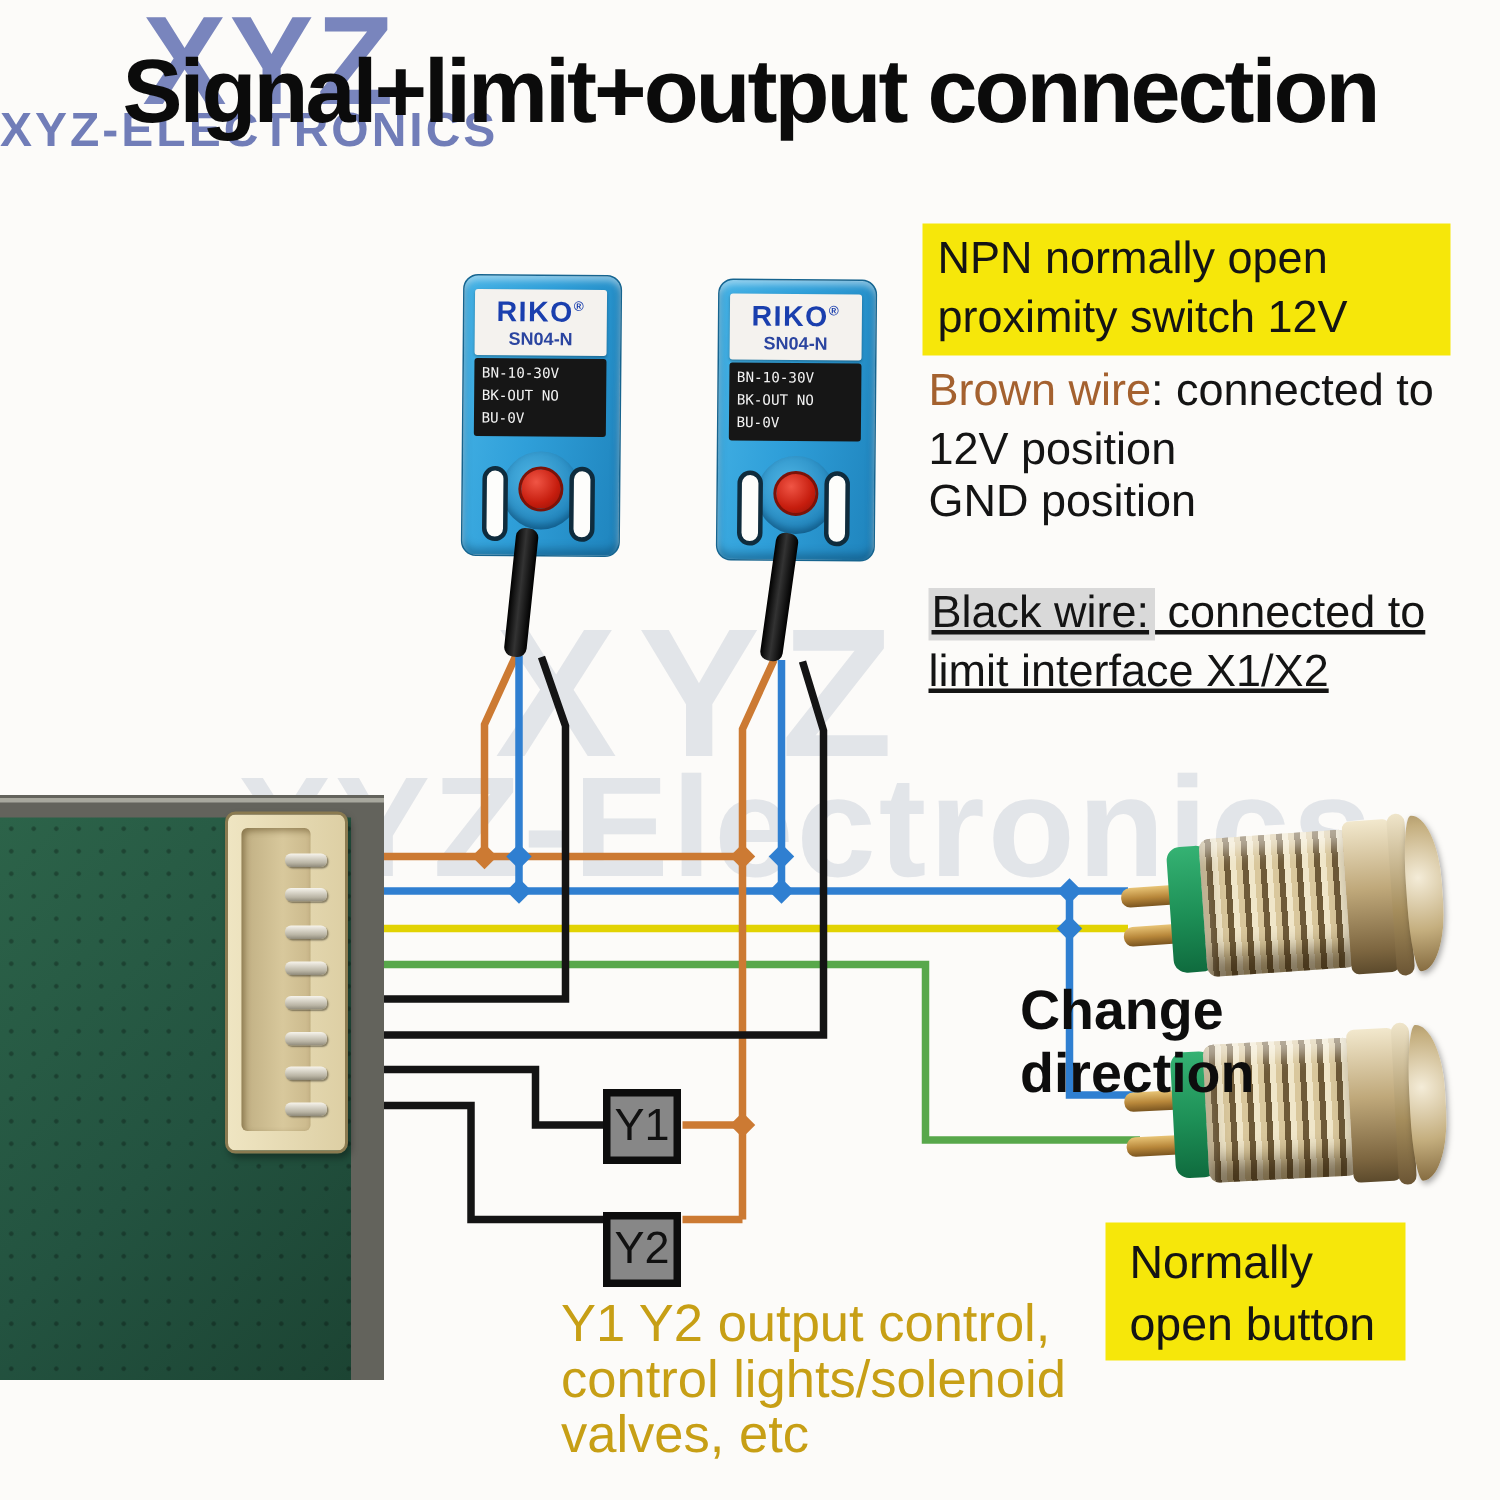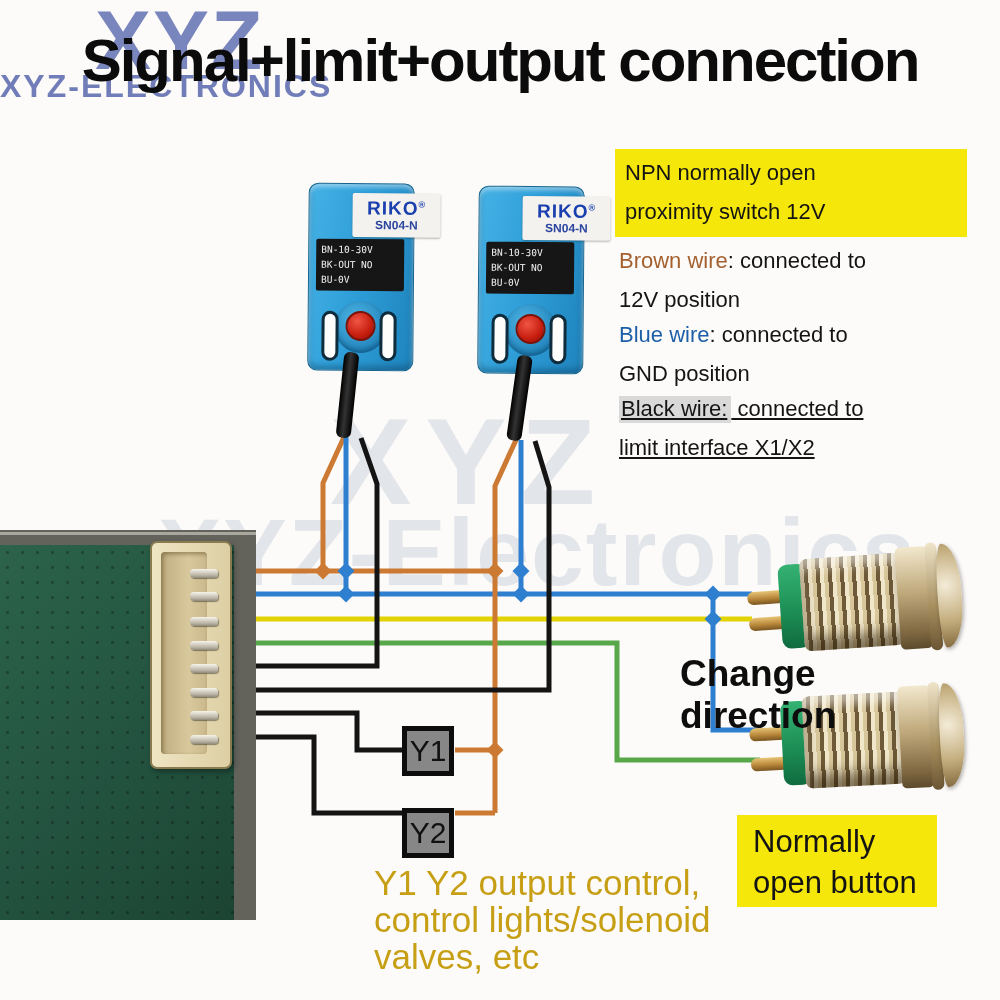--- a/index.html
+++ b/index.html
@@ -11,21 +11,21 @@
   .wm-top-1{left:95px;top:-8px;font-size:84px;color:rgba(78,94,168,.75);letter-spacing:2px;}
   .wm-top-2{left:0px;top:68px;font-size:32px;color:rgba(78,94,168,.8);letter-spacing:2px;}
   .wm-mid-1{left:330px;top:392px;font-size:122px;color:rgba(196,202,212,.45);letter-spacing:14px;}
   .wm-mid-2{left:158px;top:498px;font-size:95px;color:rgba(196,202,212,.45);letter-spacing:2px;}
 
   
   .title{position:absolute;z-index:6;left:0;top:26px;width:1000px;text-align:center;
          font-size:60px;font-weight:bold;letter-spacing:-2px;color:#0b0b0b;}
 
   
-  .note{position:absolute;z-index:6;font-size:22px;line-height:39px;color:#141414;}
+  .note{position:absolute;z-index:6;font-size:30px;line-height:39px;color:#141414;}
   .npn-note{left:615px;top:149px;width:334px;padding:4px 8px 6px 10px;}
   .brown-note{left:619px;top:241px;width:360px;}
   .blue-note{left:619px;top:315px;width:360px;}
   .black-note{left:619px;top:389px;width:380px;text-decoration:underline;}
   .hl{padding:0 4px 2px 2px;}
 
   .no-note{position:absolute;z-index:6;left:737px;top:815px;width:200px;height:92px;
            font-size:31px;line-height:41px;color:#141414;padding:6px 0 0 16px;box-sizing:border-box;}
 
   .out-note{position:absolute;z-index:6;left:330px;top:864px;font-size:35px;line-height:37px;font-weight:500;}
@@ -34,21 +34,21 @@
   .lbl-startstop{left:742px;top:514px;width:220px;text-align:center;}
   .lbl-changedir{left:680px;top:653px;width:270px;text-align:left;}
 
   
   .sensor{position:absolute;z-index:4;width:106px;height:188px;}
   .sensor-1{left:308px;top:183px;transform:rotate(.5deg);}
   .sensor-2{left:478px;top:186px;transform:rotate(.5deg);}
   .sensor .body{position:absolute;inset:0;background:linear-gradient(100deg,#45b2e5 0%,#2f9fd9 45%,#1f84bd 100%);
         border:1px solid #16648f;border-radius:10px;box-shadow:inset 0 3px 4px rgba(255,255,255,.45), inset 0 -4px 6px rgba(0,40,70,.35);}
   .sensor .label{position:absolute;left:8px;top:10px;width:88px;height:44px;background:#f4f2ee;border-radius:2px;
-        text-align:center;box-shadow:0 1px 2px rgba(0,0,0,.3);margin-left:36px;}
+        text-align:center;box-shadow:0 1px 2px rgba(0,0,0,.3);}
   .sensor .brand{font-size:19px;font-weight:bold;color:#1a3fae;letter-spacing:1px;line-height:22px;}
   .sensor .brand sup{font-size:9px;}
   .sensor .model{font-size:12px;font-weight:bold;color:#2b45a0;line-height:12px;}
   .sensor .spec{position:absolute;left:8px;top:56px;width:88px;height:52px;background:#161616;border-radius:2px;
         color:#f2f2f2;font-family:"DejaVu Sans Mono",monospace;font-size:9.5px;line-height:15px;padding:3px 0 0 5px;box-sizing:border-box;}
   .sensor .boss{position:absolute;left:27px;top:118px;width:52px;height:52px;border-radius:50%;
         background:radial-gradient(circle at 40% 35%,#4db4e4,#1f82ba 75%);box-shadow:inset 0 -3px 5px rgba(0,40,70,.4);}
   .sensor .led{position:absolute;left:38px;top:128px;width:30px;height:30px;border-radius:50%;
         background:radial-gradient(circle at 38% 32%,#f05545,#c61d0e 60%,#8f1106);border:2px solid #7c1208;box-sizing:border-box;}
   .sensor .slot{position:absolute;top:139px;width:17px;height:52px;background:#fdfdfb;border:3px solid #0f2c3d;border-radius:9px;box-sizing:border-box;top:128px;}
@@ -225,21 +225,20 @@
     <div>NPN normally open</div>
     <div>proximity switch 12V</div>
   </div>
 
   <div class="note brown-note">
     <div><span style="color: rgb(164, 97, 47);">Brown wire</span><span>: connected to</span></div>
     <div>12V position</div>
   </div>
 
   <div class="note blue-note">
-    <div><span style="color: rgb(28, 95, 168);">Blue wire</span><span>: connected to</span></div>
     <div>GND position</div>
   </div>
 
   <div class="note black-note">
     <div><span class="hl" style="background: rgb(217, 217, 217);">Black wire:</span><span> connected to</span></div>
     <div>limit interface X1/X2</div>
   </div>
 
   <div class="btn-label lbl-changedir">Change direction</div>
 

